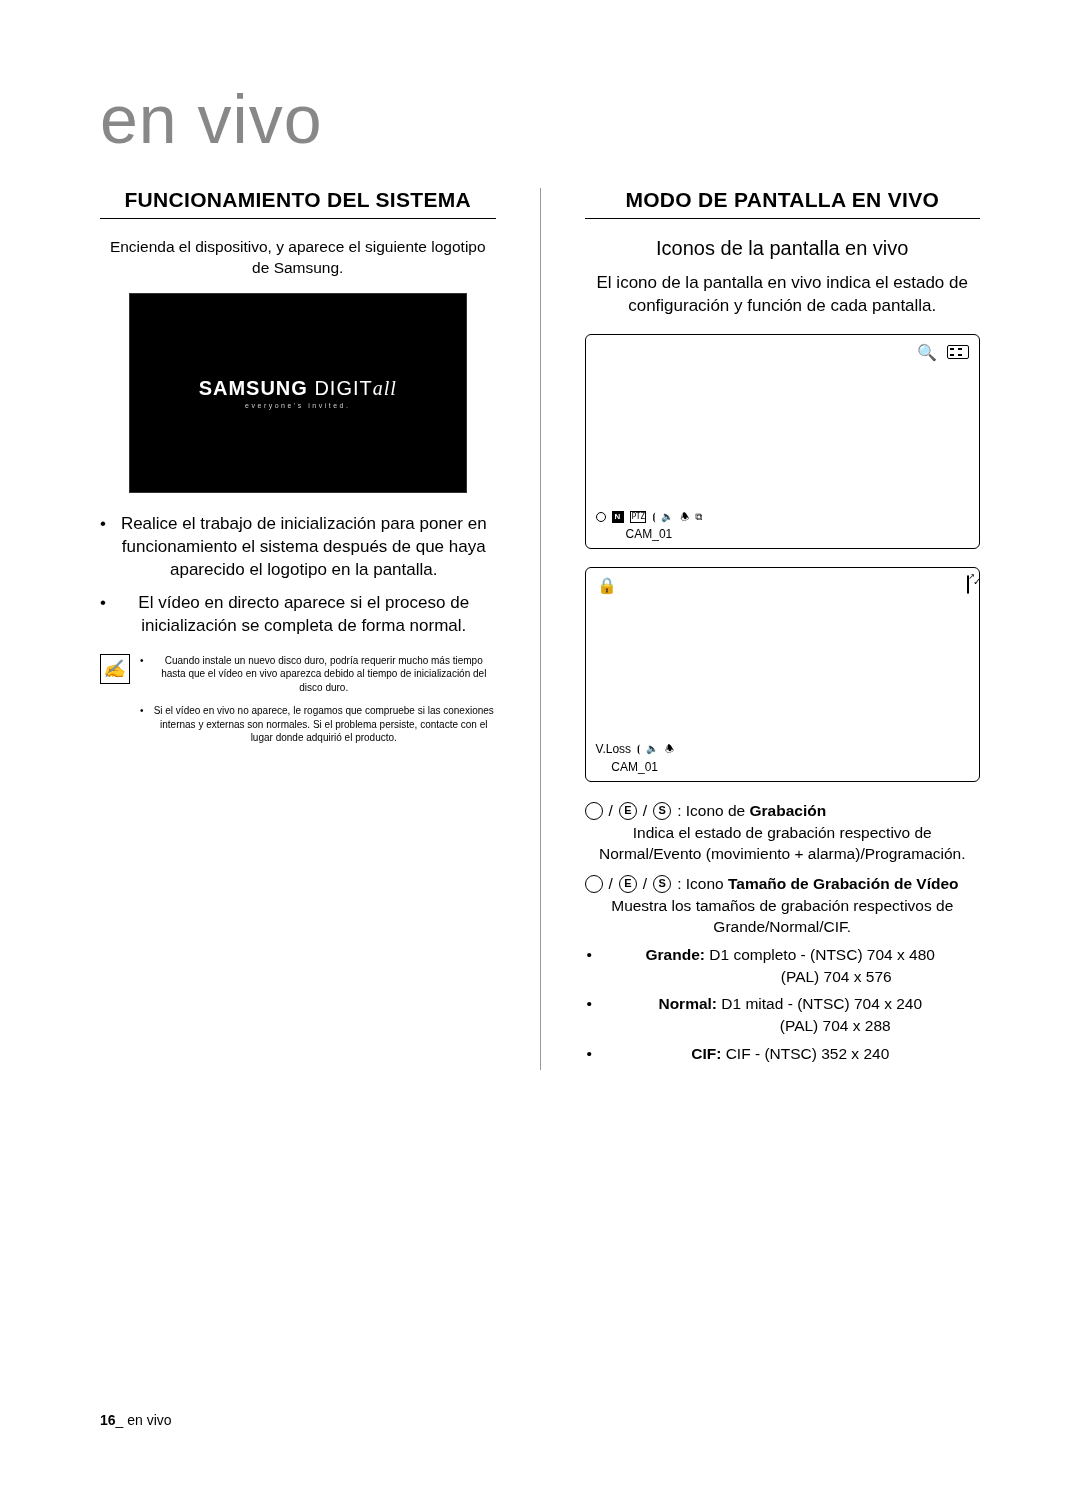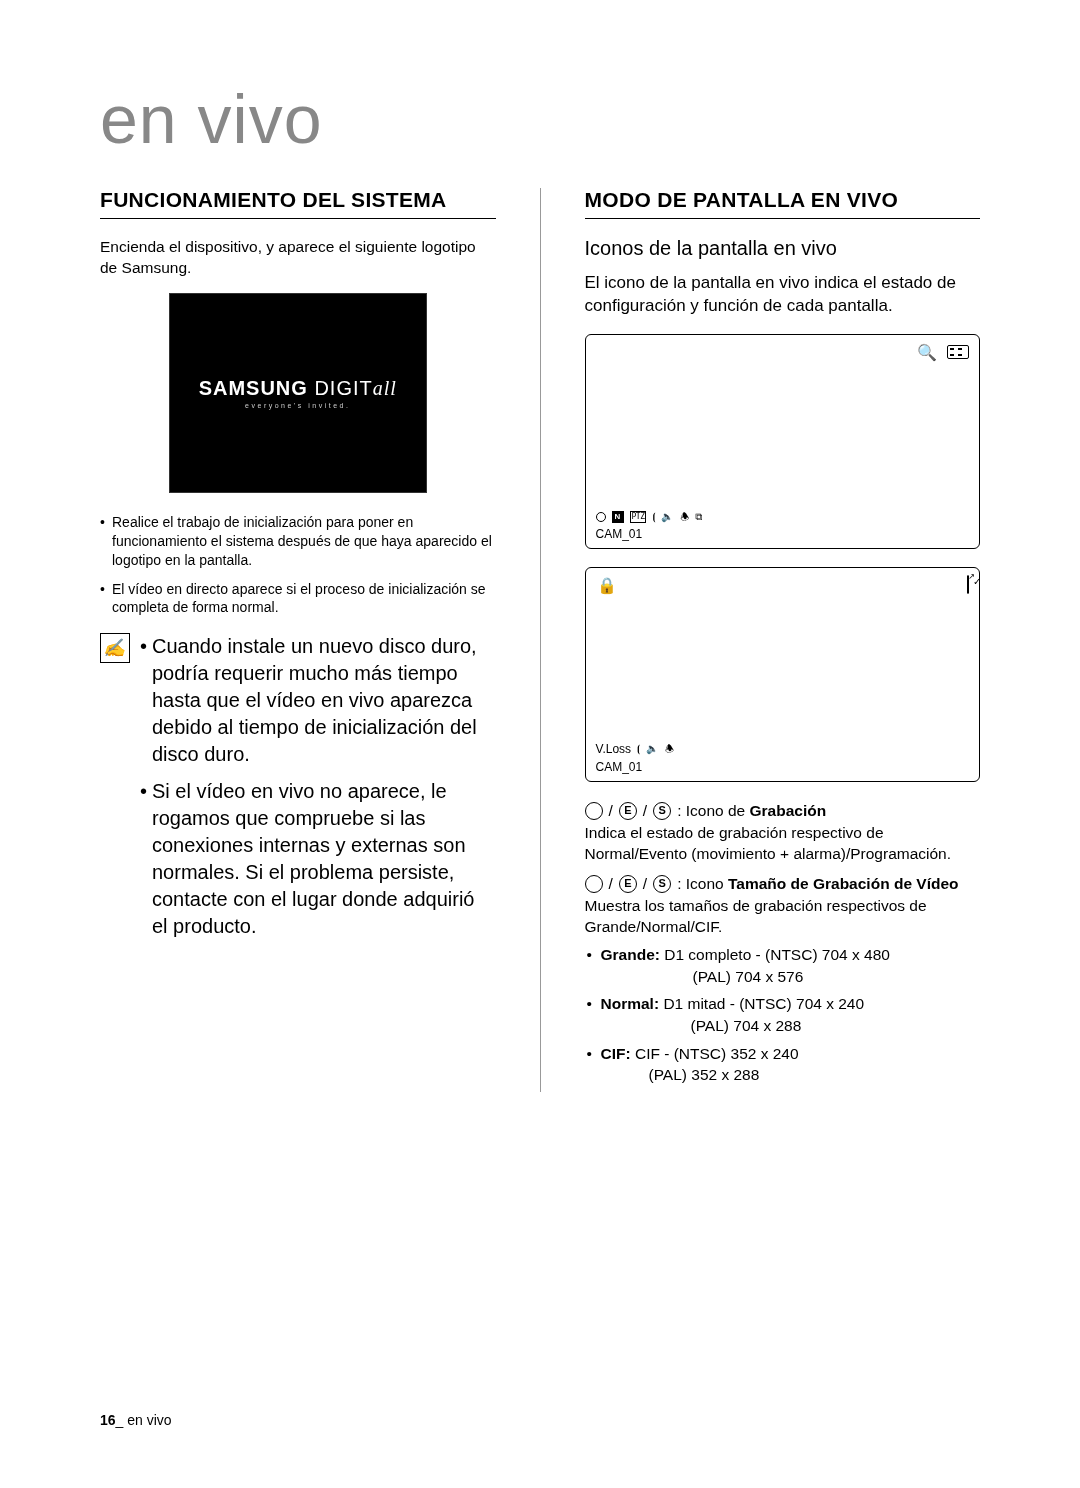--- a/index.html
+++ b/index.html
@@ -15,80 +15,81 @@
   .page-title {
     font-size: 68px;
     font-weight: 300;
     color: #888;
     letter-spacing: 1px;
     margin-bottom: 30px;
   }
   .columns {
     display: flex;
     gap: 44px;
+    text-align: center;
   }
   .col { flex: 1; }
   .col-left { }
   .col-right { }
   .divider {
     width: 1px;
     background: #999;
     align-self: stretch;
   }
   h2.section {
     font-size: 21px;
     font-weight: 700;
     letter-spacing: 0.3px;
     border-bottom: 1px solid #000;
     padding-bottom: 6px;
     margin-bottom: 18px;
   }
   .intro { font-size: 15.5px; line-height: 1.35; margin-bottom: 14px; }
   .splash {
-    width: 258px;
+    width: 338px;
     height: 200px;
     background: #000;
     display: flex;
     flex-direction: column;
     align-items: center;
     justify-content: center;
     color: #fff;
     margin: 0 auto 20px auto;
     border: 1px solid #333;
   }
   .splash .brand { font-size: 20px; letter-spacing: 1px; }
   .splash .brand .light { font-weight: 300; }
   .splash .brand .bold { font-weight: 700; }
   .splash .brand .ital { font-style: italic; font-family: Georgia, serif; }
   .splash .tagline { font-size: 7px; letter-spacing: 2.5px; margin-top: 2px; color:#ccc; }
   ul.bullets { list-style: none; margin-top: 8px; }
   ul.bullets > li {
     position: relative;
     padding-left: 12px;
-    font-size: 14px;
+    font-size: 17px;
     line-height: 1.35;
     margin-bottom: 10px;
   }
   ul.bullets > li::before {
     content: "•";
     position: absolute;
     left: 0;
     top: 0;
   }
   .note-block { display: flex; gap: 10px; margin-top: 16px; }
   .note-icon {
     width: 30px; height: 30px; flex: 0 0 30px;
     border: 1.5px solid #000;
     display: flex; align-items: center; justify-content: center;
     font-style: italic; font-family: Georgia, serif; font-size: 18px;
   }
   .note-list { list-style: none; }
   .note-list > li {
     position: relative; padding-left: 12px;
-    font-size: 20px; line-height: 1.35; margin-bottom: 10px;
+    font-size: 10px; line-height: 1.35; margin-bottom: 10px;
   }
   .note-list > li::before {
     content: "•"; position: absolute; left: 0; top: 0;
   }
   h3.sub {
     font-size: 20px;
     font-weight: 400;
     margin: 18px 0 12px 0;
   }
   .desc { font-size: 17px; line-height: 1.35; margin-bottom: 16px; }
@@ -258,21 +259,20 @@
         <li>
           <span class="bold">Grande:</span><span> D1 completo - (NTSC) 704 x 480</span>
           <span class="pal-line">(PAL) 704 x 576</span>
         </li>
         <li>
           <span class="bold">Normal:</span><span> D1 mitad - (NTSC) 704 x 240</span>
           <span class="pal-line normal">(PAL) 704 x 288</span>
         </li>
         <li>
           <span class="bold">CIF:</span><span> CIF - (NTSC) 352 x 240</span>
-          <span class="pal-line cif">(PAL) 352 x 288</span>
         </li>
       </ul>
     </div>
   </div>
 </div>
 
 <div class="footer">
   <span class="pg">16</span><span>_ </span><span>en vivo</span>
 </div>
 

